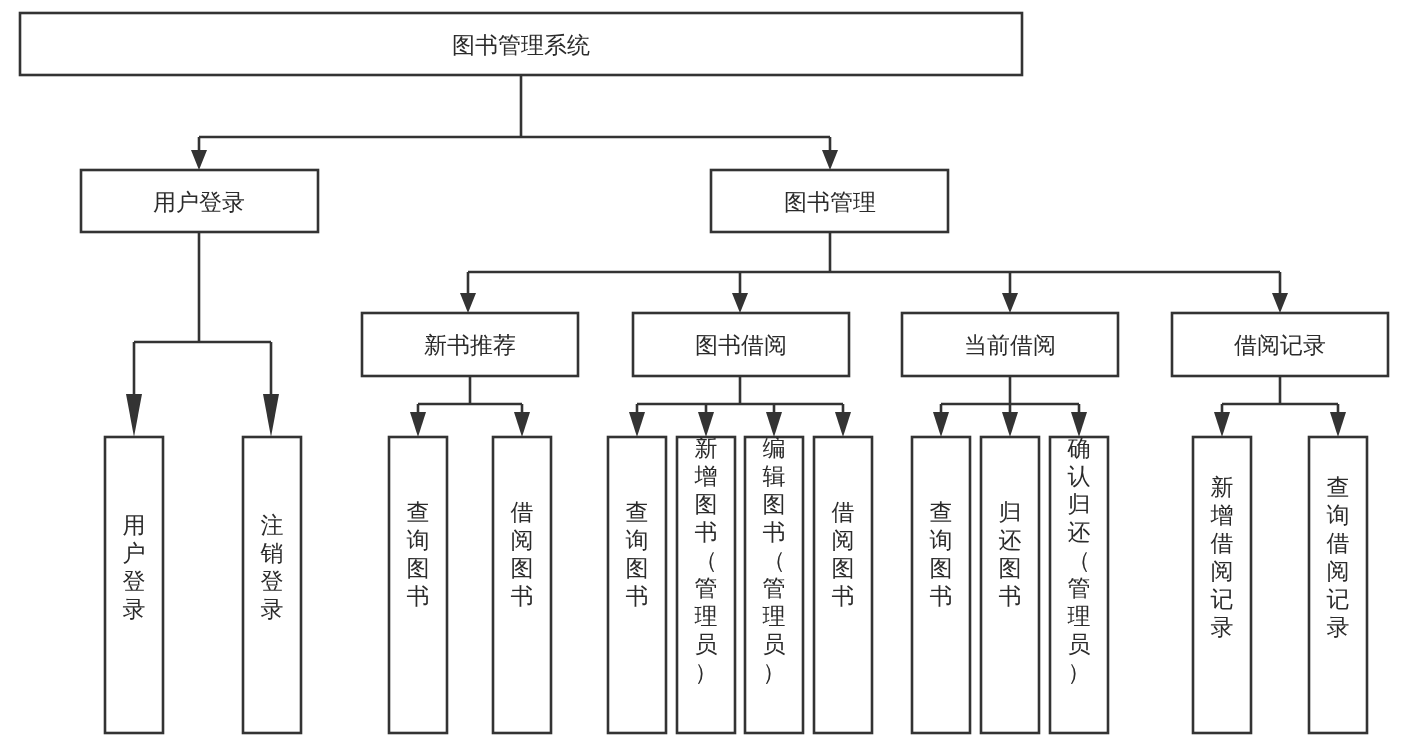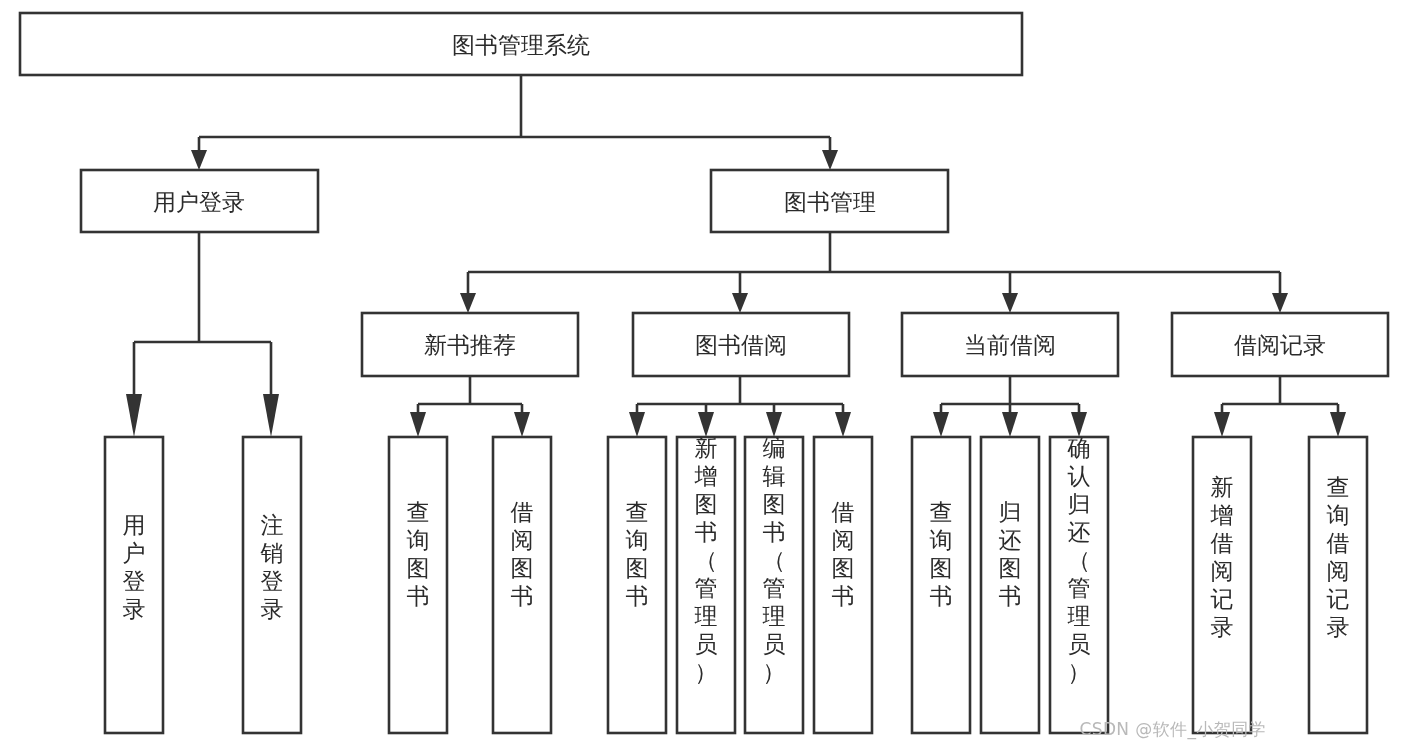--- a/index.html
+++ b/index.html
@@ -243,15 +243,14 @@
       <text class="node-label-v" x="1222" y="495"><tspan x="1222" dy="0">新</tspan><tspan x="1222" dy="28">增</tspan><tspan x="1222" dy="28">借</tspan><tspan x="1222" dy="28">阅</tspan><tspan x="1222" dy="28">记</tspan><tspan x="1222" dy="28">录</tspan></text>
     </g>
 
     <g>
       <rect class="node-box" x="1309" y="437" width="58" height="296"></rect>
       <text class="node-label-v" x="1338" y="495"><tspan x="1338" dy="0">查</tspan><tspan x="1338" dy="28">询</tspan><tspan x="1338" dy="28">借</tspan><tspan x="1338" dy="28">阅</tspan><tspan x="1338" dy="28">记</tspan><tspan x="1338" dy="28">录</tspan></text>
     </g>
 
   </svg>
 
-  <div class="watermark">CSDN @软件_小贺同学</div>
 
 </div>
 
 </body></html>

